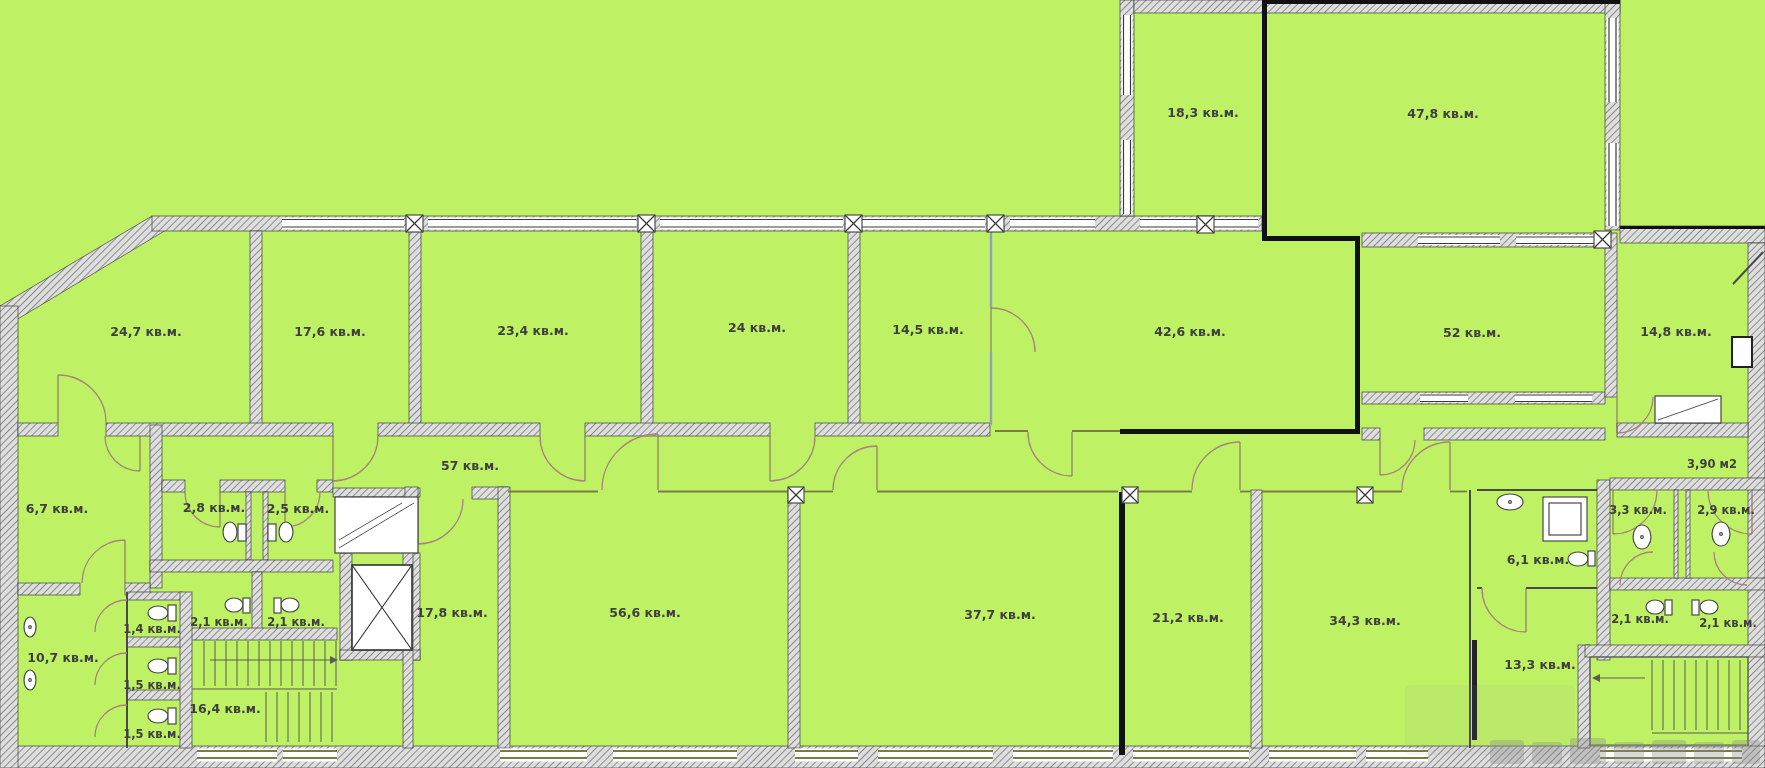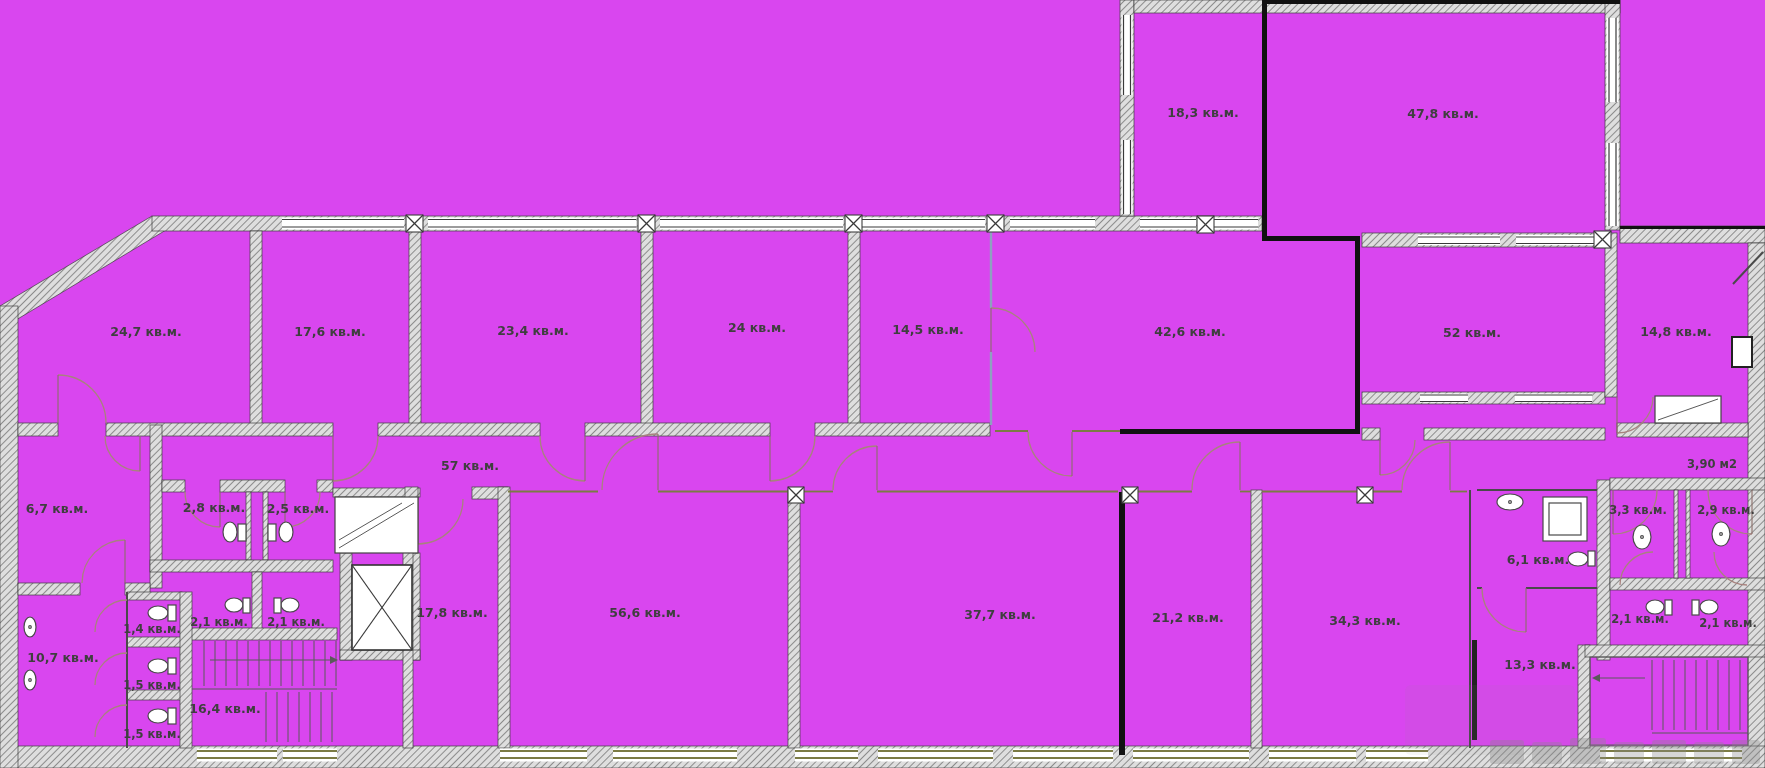--- a/index.html
+++ b/index.html
@@ -1,16 +1,16 @@
 <!DOCTYPE html>
 <html><head>
 <meta charset="utf-8">
 <style>
   html,body{margin:0;padding:0;background:#ffffff;}
-  .stage{position:relative;width:1765px;height:768px;background:#d946ef;overflow:hidden;
+  .stage{position:relative;width:1765px;height:768px;background:#bef264;overflow:hidden;
          font-family:"DejaVu Sans", sans-serif;}
   svg{position:absolute;left:0;top:0;}
   .wall{fill:url(#hatch);stroke:#3f3f3f;stroke-width:.7;}
   .blk{fill:#111;stroke:none;}
   .dk{fill:#232323;stroke:none;}
   .slot{fill:#ffffff;stroke:none;}
   .win{stroke:#3a3a3a;stroke-width:1.2;fill:none;}
   .wing{stroke:#7b7b44;stroke-width:1.8;fill:none;}
   .door{stroke:#a8827e;stroke-width:1.3;fill:none;}
   .leaf{stroke:#8a6f6a;stroke-width:1.1;fill:none;}

